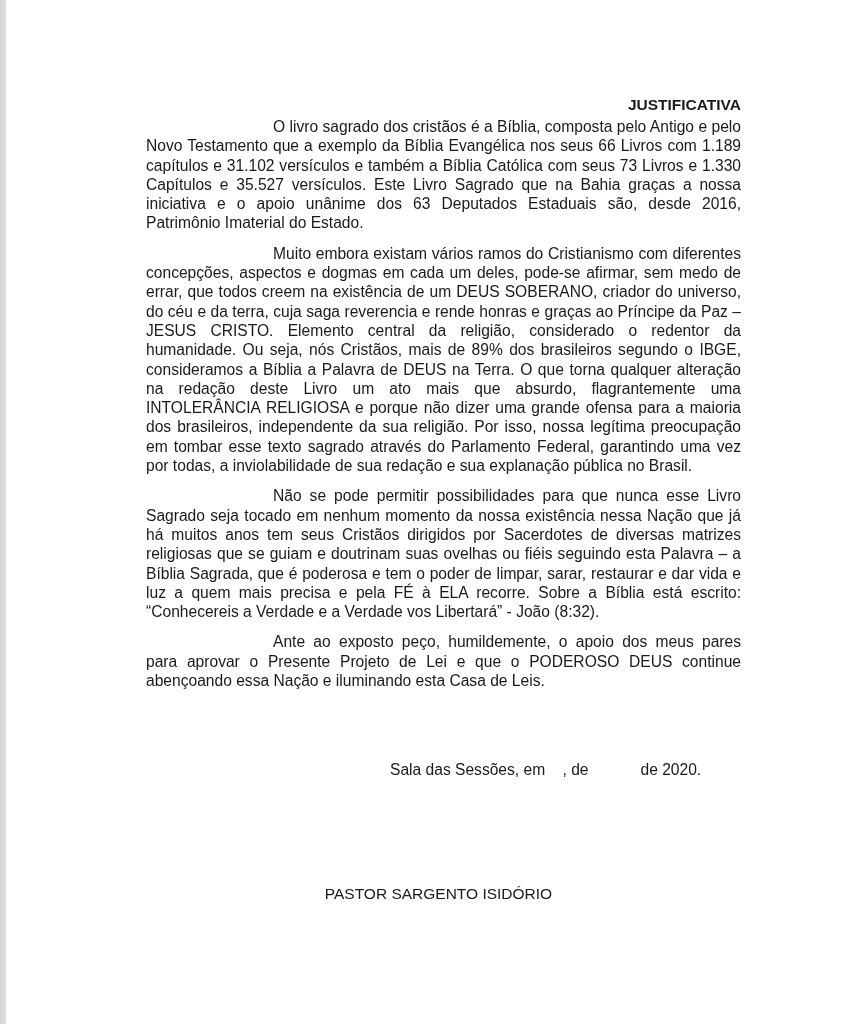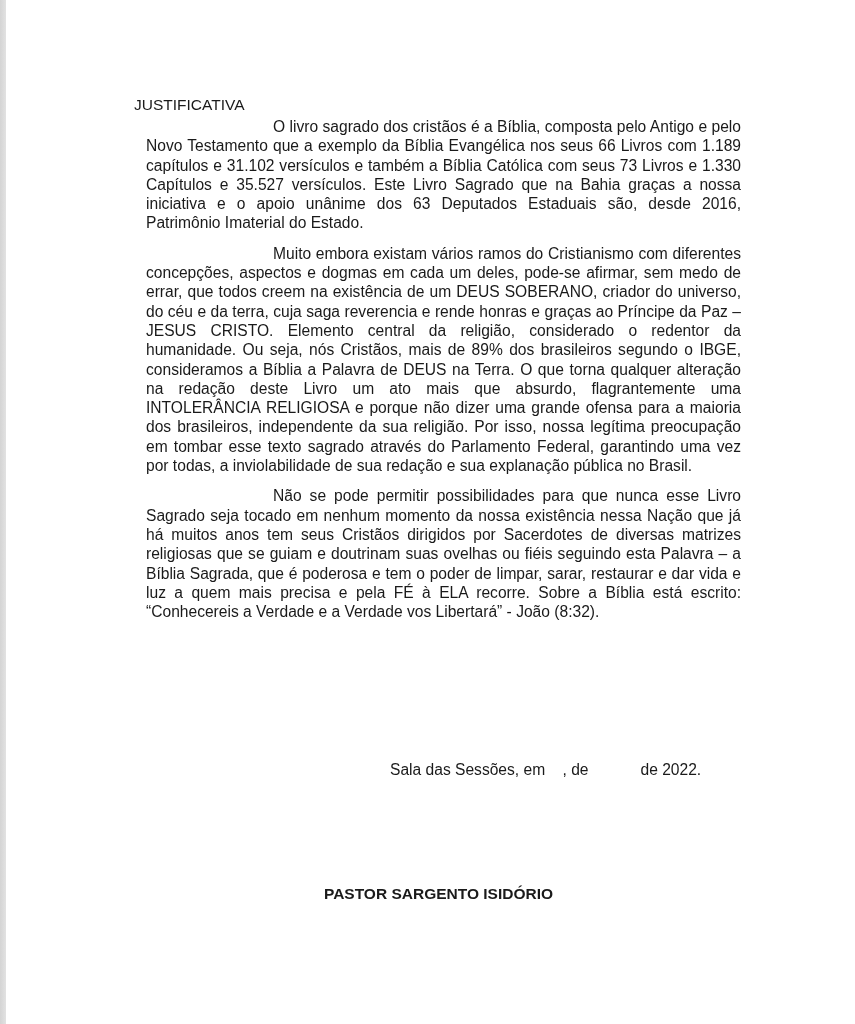--- a/index.html
+++ b/index.html
@@ -21,22 +21,22 @@
       width: 6px; height: 1024px;
       background: linear-gradient(to right, #d4d4d4, #e2e2e2);
     }
     .page {
       position: absolute;
       left: 130px;
       top: 95px;
       width: 611px;
     }
     .heading {
-      text-align: left;
-      font-weight: normal;
+      text-align: right;
+      font-weight: bold;
       font-size: 15.5px;
       line-height: 19px;
       margin: 0 0 3px 0;
       padding-left: 4px;
     }
     p.para {
       margin: 0 0 11px 16px;
       font-size: 15.6px;
       line-height: 19.3px;
       text-align: justify;
@@ -50,39 +50,40 @@
       font-size: 15.6px;
       line-height: 19px;
       white-space: pre;
     }
     .signature {
       position: absolute;
       top: 880px;
       left: 0;
       width: 855px;
       text-align: center;
-      font-weight: bold;
+      font-weight: normal;
       font-size: 15.5px;
       line-height: 28px;
     }
     .signature div { padding-left: 22px; }
   </style>
 </head>
 <body>
 
 <div class="left-edge"></div>
 
 <div class="page">
   <div class="heading">JUSTIFICATIVA</div>
 
   <p class="para">O livro sagrado dos cristãos é a Bíblia, composta pelo Antigo e pelo Novo Testamento que a exemplo da Bíblia Evangélica nos seus 66 Livros com 1.189 capítulos e 31.102 versículos e também a Bíblia Católica com seus 73 Livros e 1.330 Capítulos e 35.527 versículos. Este Livro Sagrado que na Bahia graças a nossa iniciativa e o apoio unânime dos 63 Deputados Estaduais são, desde 2016, Patrimônio Imaterial do Estado.</p>
 
   <p class="para"><span>Muito embora existam vários ramos do Cristianismo com diferentes concepções, aspectos e dogmas em cada um deles, pode-se afirmar, sem medo de errar, que todos creem na existência de um DEUS SOBERANO, criador do universo, do céu e da terra, cuja saga reverencia e rende honras e graças ao Príncipe da Paz – JESUS CRISTO. Elemento central da religião, considerado o redentor da humanidade. Ou seja, nós Cristãos, mais de 89% dos brasileiros segundo o IBGE, consideramos a Bíblia a Palavra de DEUS na Terra. O que torna qualquer alteração na redação deste Livro um ato mais que absurdo, flagrantemente uma </span><span class="bold">INTOLERÂNCIA RELIGIOSA</span><span> e porque não dizer uma grande ofensa para a maioria dos brasileiros, independente da sua religião. Por isso, nossa legítima preocupação em tombar esse texto sagrado através do Parlamento Federal, garantindo uma vez por todas, a inviolabilidade de sua redação e sua explanação pública no Brasil.</span></p>
 
   <p class="para">Não se pode permitir possibilidades para que nunca esse Livro Sagrado seja tocado em nenhum momento da nossa existência nessa Nação que já há muitos anos tem seus Cristãos dirigidos por Sacerdotes de diversas matrizes religiosas que se guiam e doutrinam suas ovelhas ou fiéis seguindo esta Palavra – a Bíblia Sagrada, que é poderosa e tem o poder de limpar, sarar, restaurar e dar vida e luz a quem mais precisa e pela FÉ à ELA recorre. Sobre a Bíblia está escrito: “Conhecereis a Verdade e a Verdade vos Libertará” - João (8:32).</p>
 
+  <p class="para">Ante ao exposto peço, humildemente, o apoio dos meus pares para aprovar o Presente Projeto de Lei e que o PODEROSO DEUS continue abençoando essa Nação e iluminando esta Casa de Leis.</p>
 </div>
 
-<div class="closing">Sala das Sessões, em    , de            de 2022.</div>
+<div class="closing">Sala das Sessões, em    , de            de 2020.</div>
 
 <div class="signature">
   <div>PASTOR SARGENTO ISIDÓRIO</div>
 </div>
 
 </body></html>

